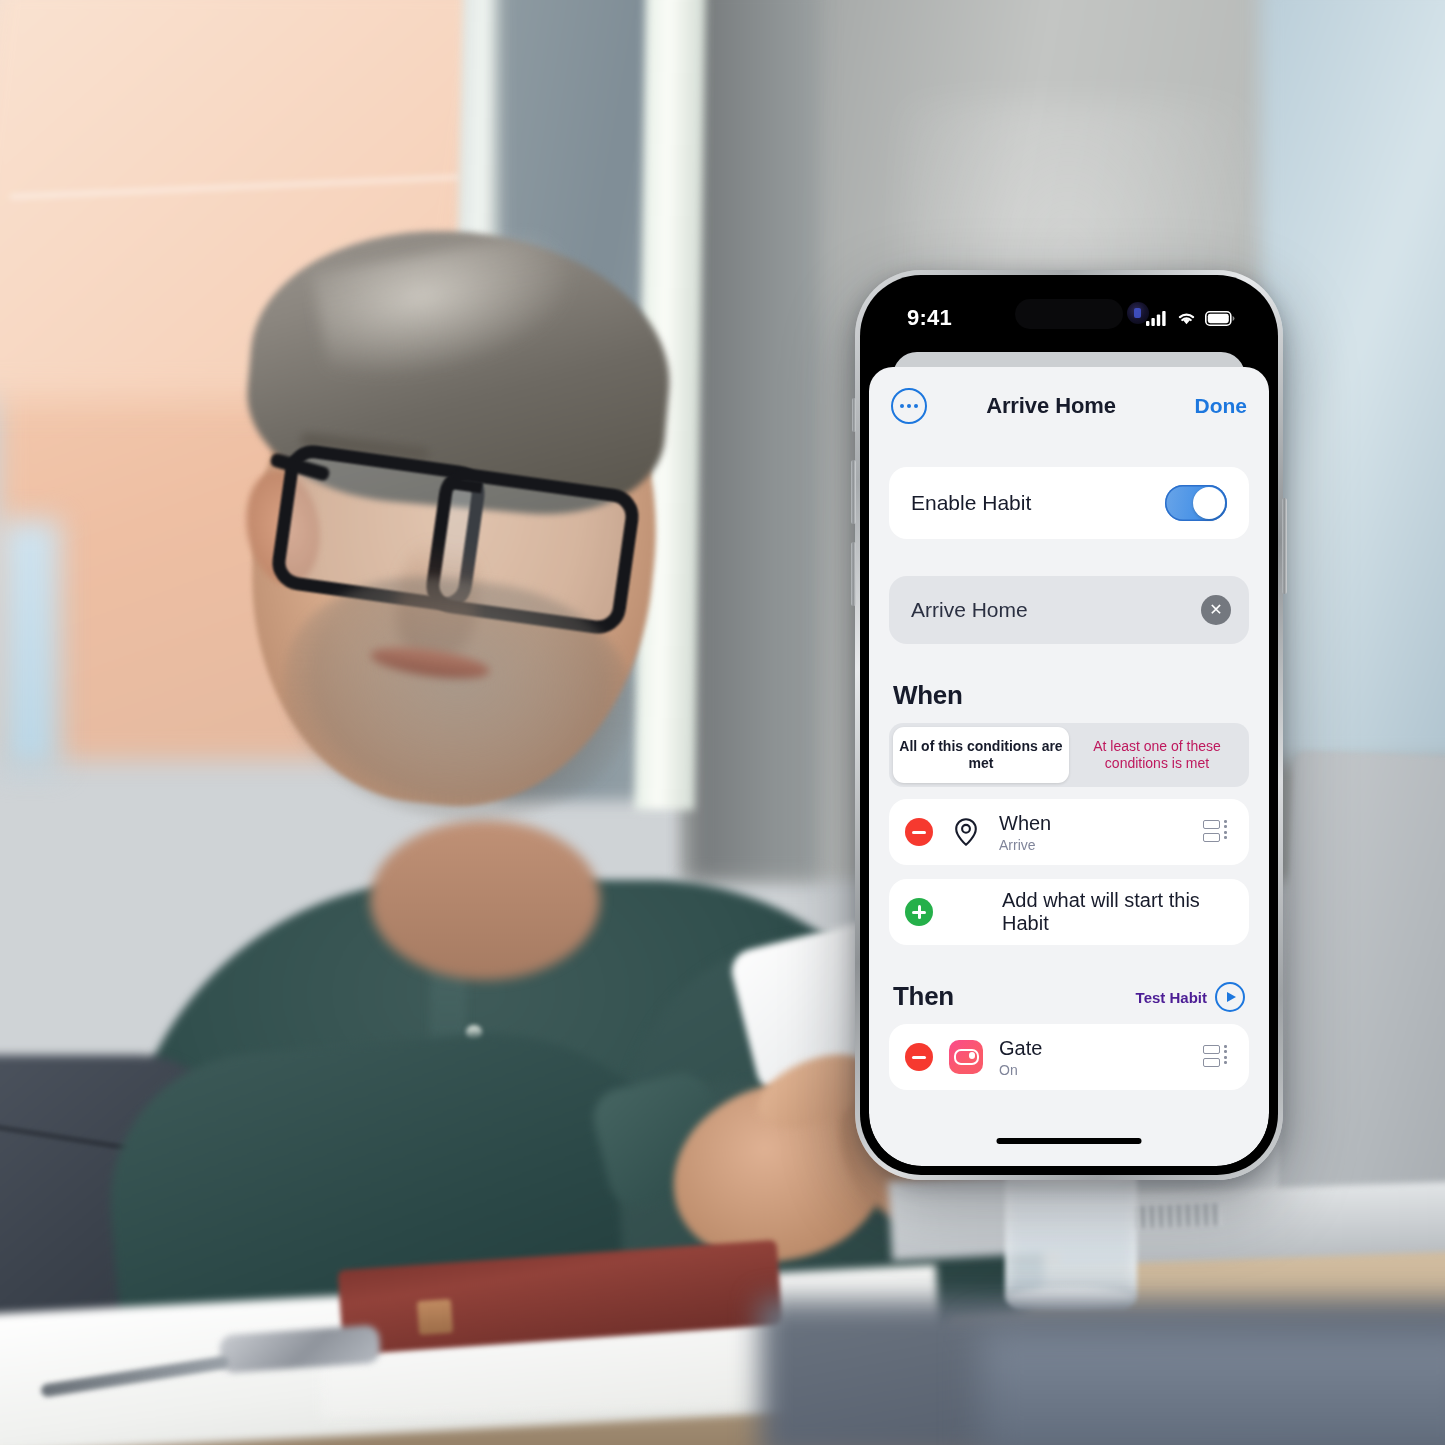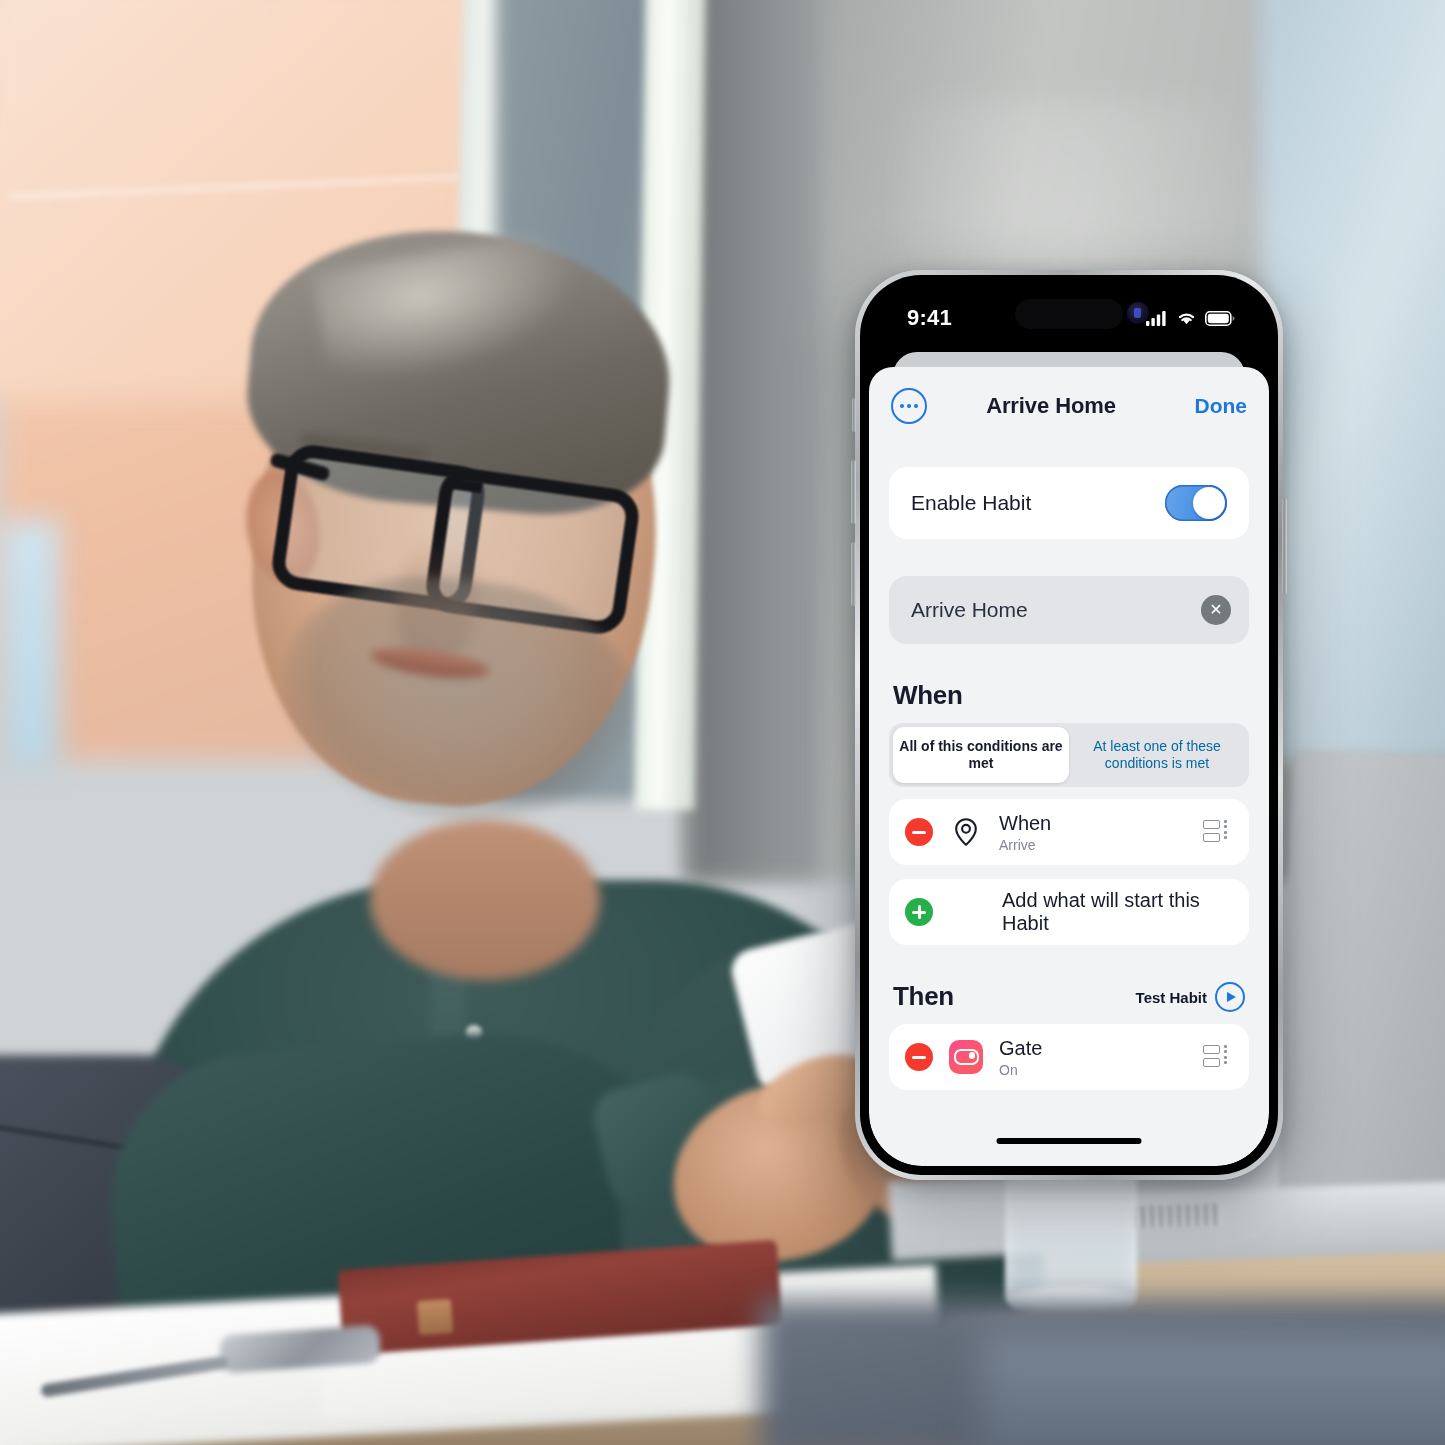--- a/index.html
+++ b/index.html
@@ -464,21 +464,21 @@
     display: flex; align-items: flex-end; justify-content: space-between;
     padding: 0 4px;
     margin-top: 36px; margin-bottom: 12px;
   }
   .section-title {
     font-size: 26px; font-weight: bold; color: #171b2b; letter-spacing: -.3px;
   }
   .test-habit {
     display: flex; align-items: center; gap: 8px; cursor: pointer;
   }
-  .test-habit .tlabel { font-size: 15px; font-weight: bold; color: #0f172a; }
+  .test-habit .tlabel { font-size: 15px; font-weight: bold; color: #4c1d95; }
   .play-circle {
     width: 26px; height: 26px; border-radius: 50%;
     border: 2px solid #1d77de;
     display: flex; align-items: center; justify-content: center;
   }
   .play-circle .tri {
     width: 0; height: 0;
     border-left: 9px solid #1d77de;
     border-top: 5.5px solid transparent;
     border-bottom: 5.5px solid transparent;
@@ -489,21 +489,21 @@
     display: flex;
     background: #e2e4e8;
     border-radius: 14px;
     padding: 4px;
     box-sizing: border-box;
     height: 64px;
   }
   .seg {
     flex: 1 1 50%;
     display: flex; align-items: center; justify-content: center; text-align: center;
-    font-size: 14px; line-height: 1.25; color: #0369a1;
+    font-size: 14px; line-height: 1.25; color: #be185d;
     border-radius: 11px; cursor: pointer;
     padding: 0 6px; box-sizing: border-box;
   }
   .seg.active {
     background: #fff; font-weight: bold; color: #171b2b;
     box-shadow: 0 1px 3px rgba(0,0,0,.12);
   }
 
   .item-row {
     height: 66px;

